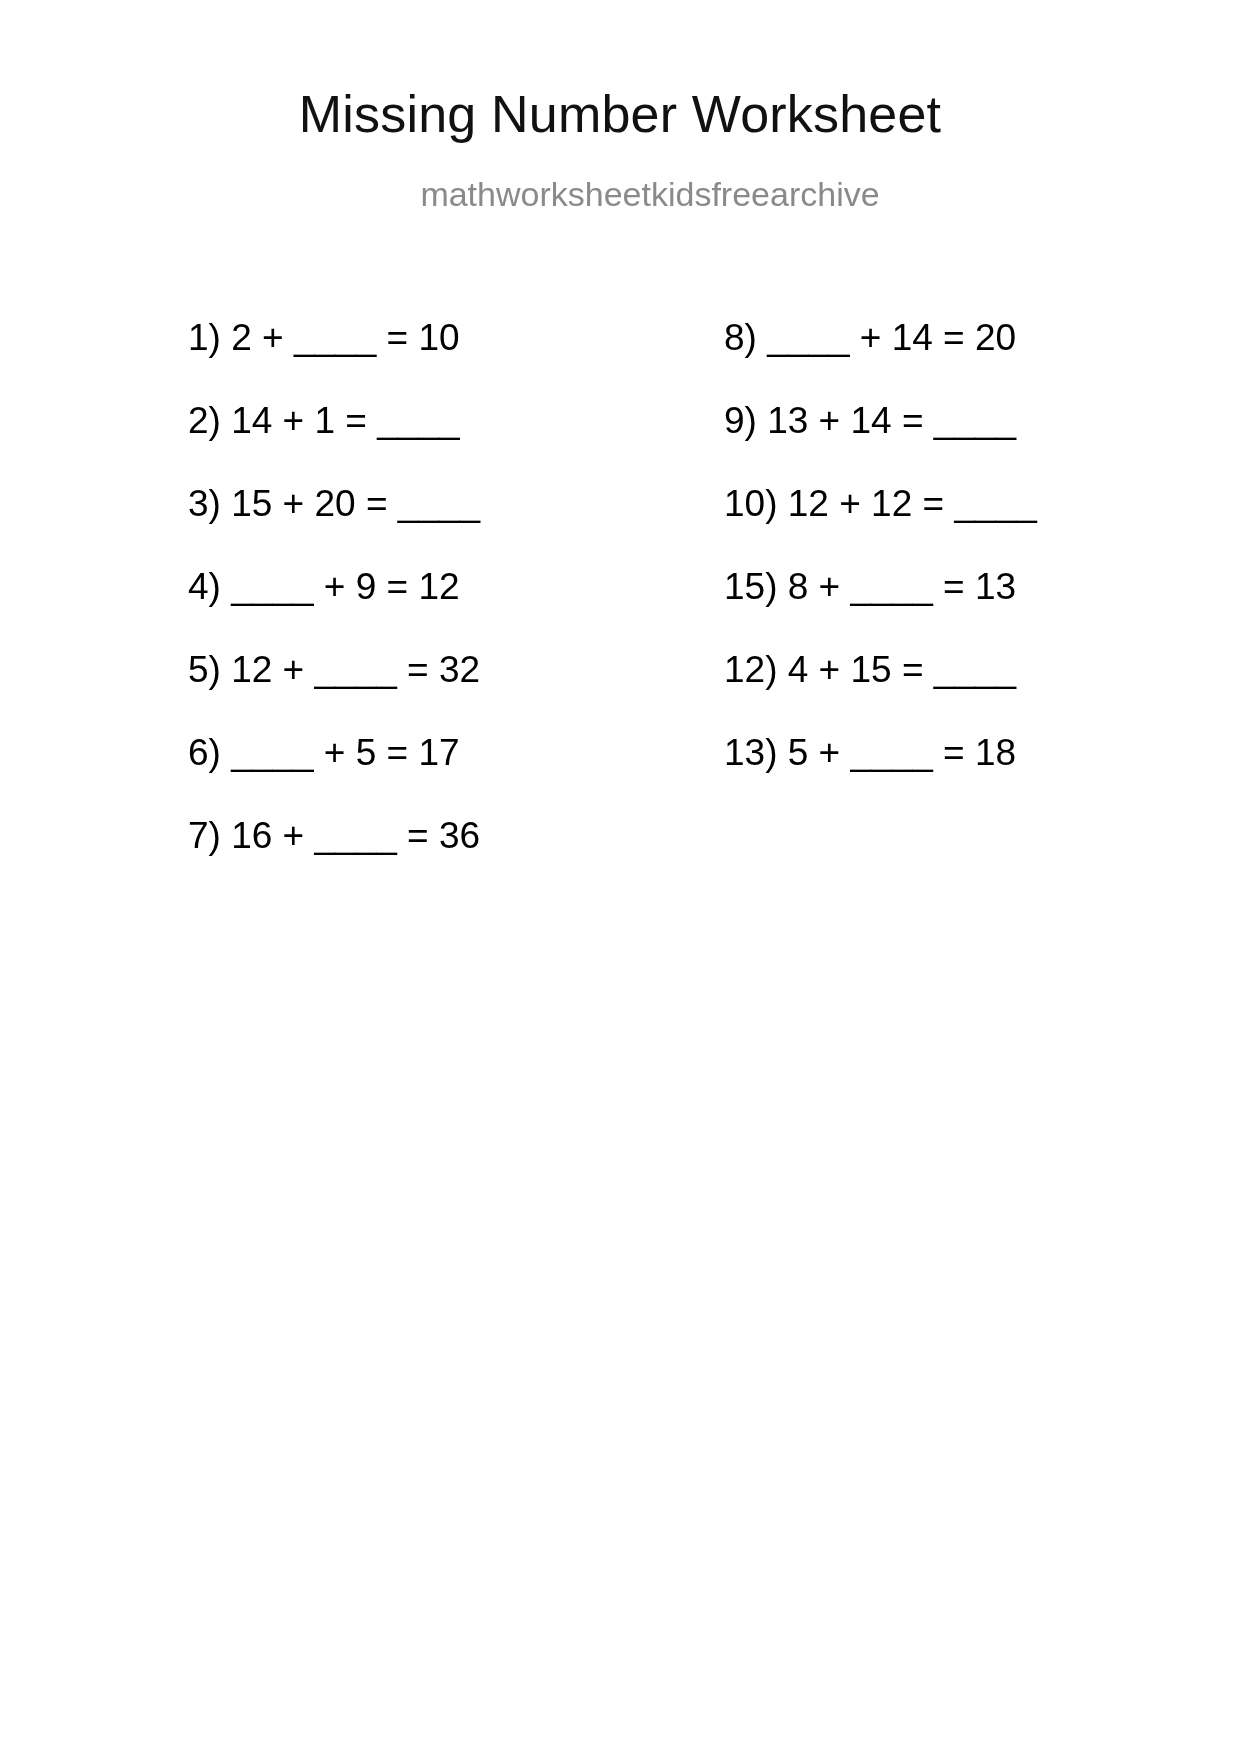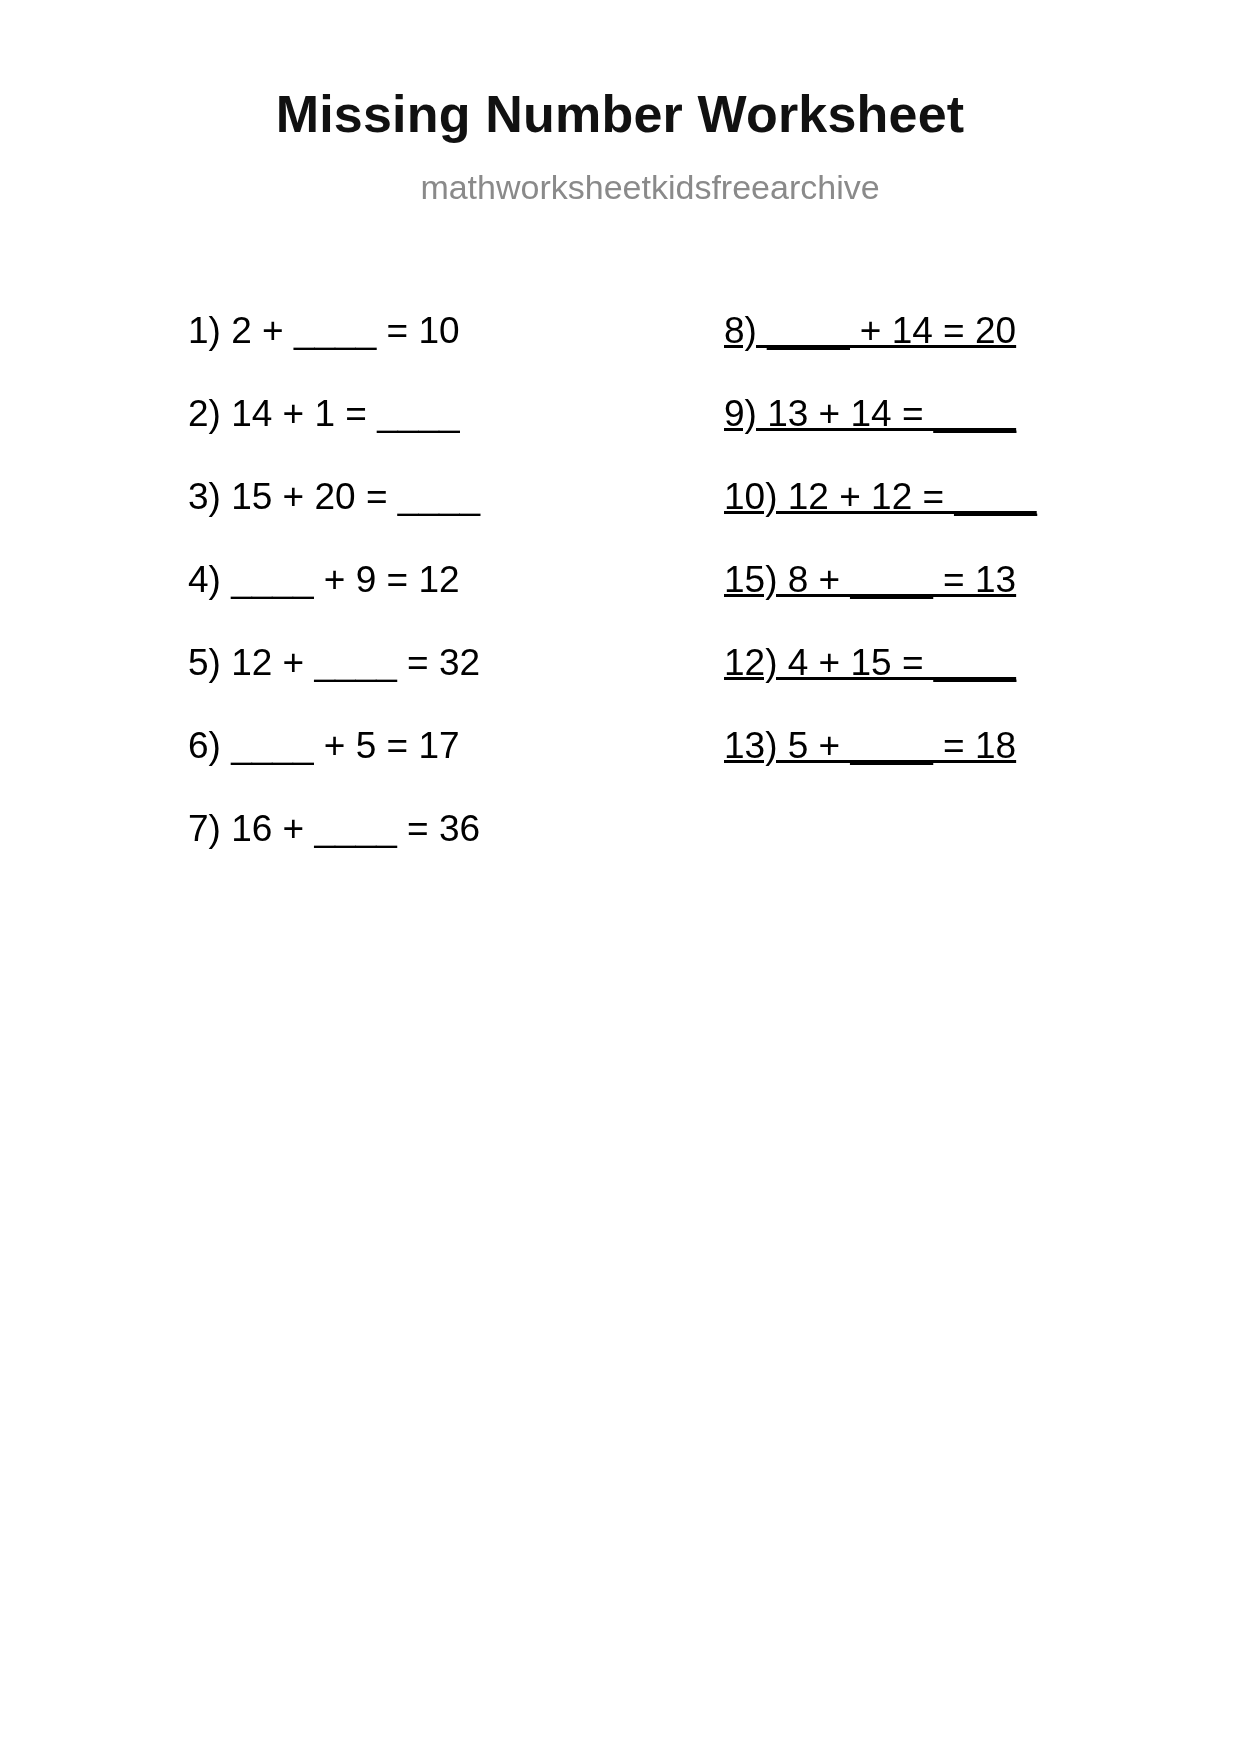--- a/index.html
+++ b/index.html
@@ -18,32 +18,32 @@
   .sheet {
     width: 1240px;
     height: 1754px;
     box-sizing: border-box;
     padding: 0;
     position: relative;
   }
   .title {
     text-align: center;
     font-size: 52px;
-    font-weight: bold;
+    font-weight: normal;
     letter-spacing: 0.2px;
     margin: 0;
     padding-top: 86px;
     line-height: 1.1;
     color: #111111;
   }
   .subtitle {
     text-align: center;
     font-size: 34px;
     color: #8a8a8a;
-    margin: 0;
+    margin: 7px;
     padding-top: 26px;
     padding-left: 60px;
     line-height: 1.1;
     font-weight: normal;
   }
   .problems {
     margin-top: 82px;
     display: grid;
     grid-template-columns: 460px 460px;
     column-gap: 10px;
@@ -60,21 +60,20 @@
     font-size: 37px;
     line-height: 1.0;
     height: 83px;
     display: flex;
     align-items: center;
     white-space: pre;
     color: #000000;
   }
   .col-right .problem {
     padding-left: 60px;
-    text-decoration: underline;
   }
 </style>
 </head>
 <body>
 
 <div class="sheet">
 
   <h1 class="title">Missing Number Worksheet</h1>
   <div class="subtitle">mathworksheetkidsfreearchive</div>
 

